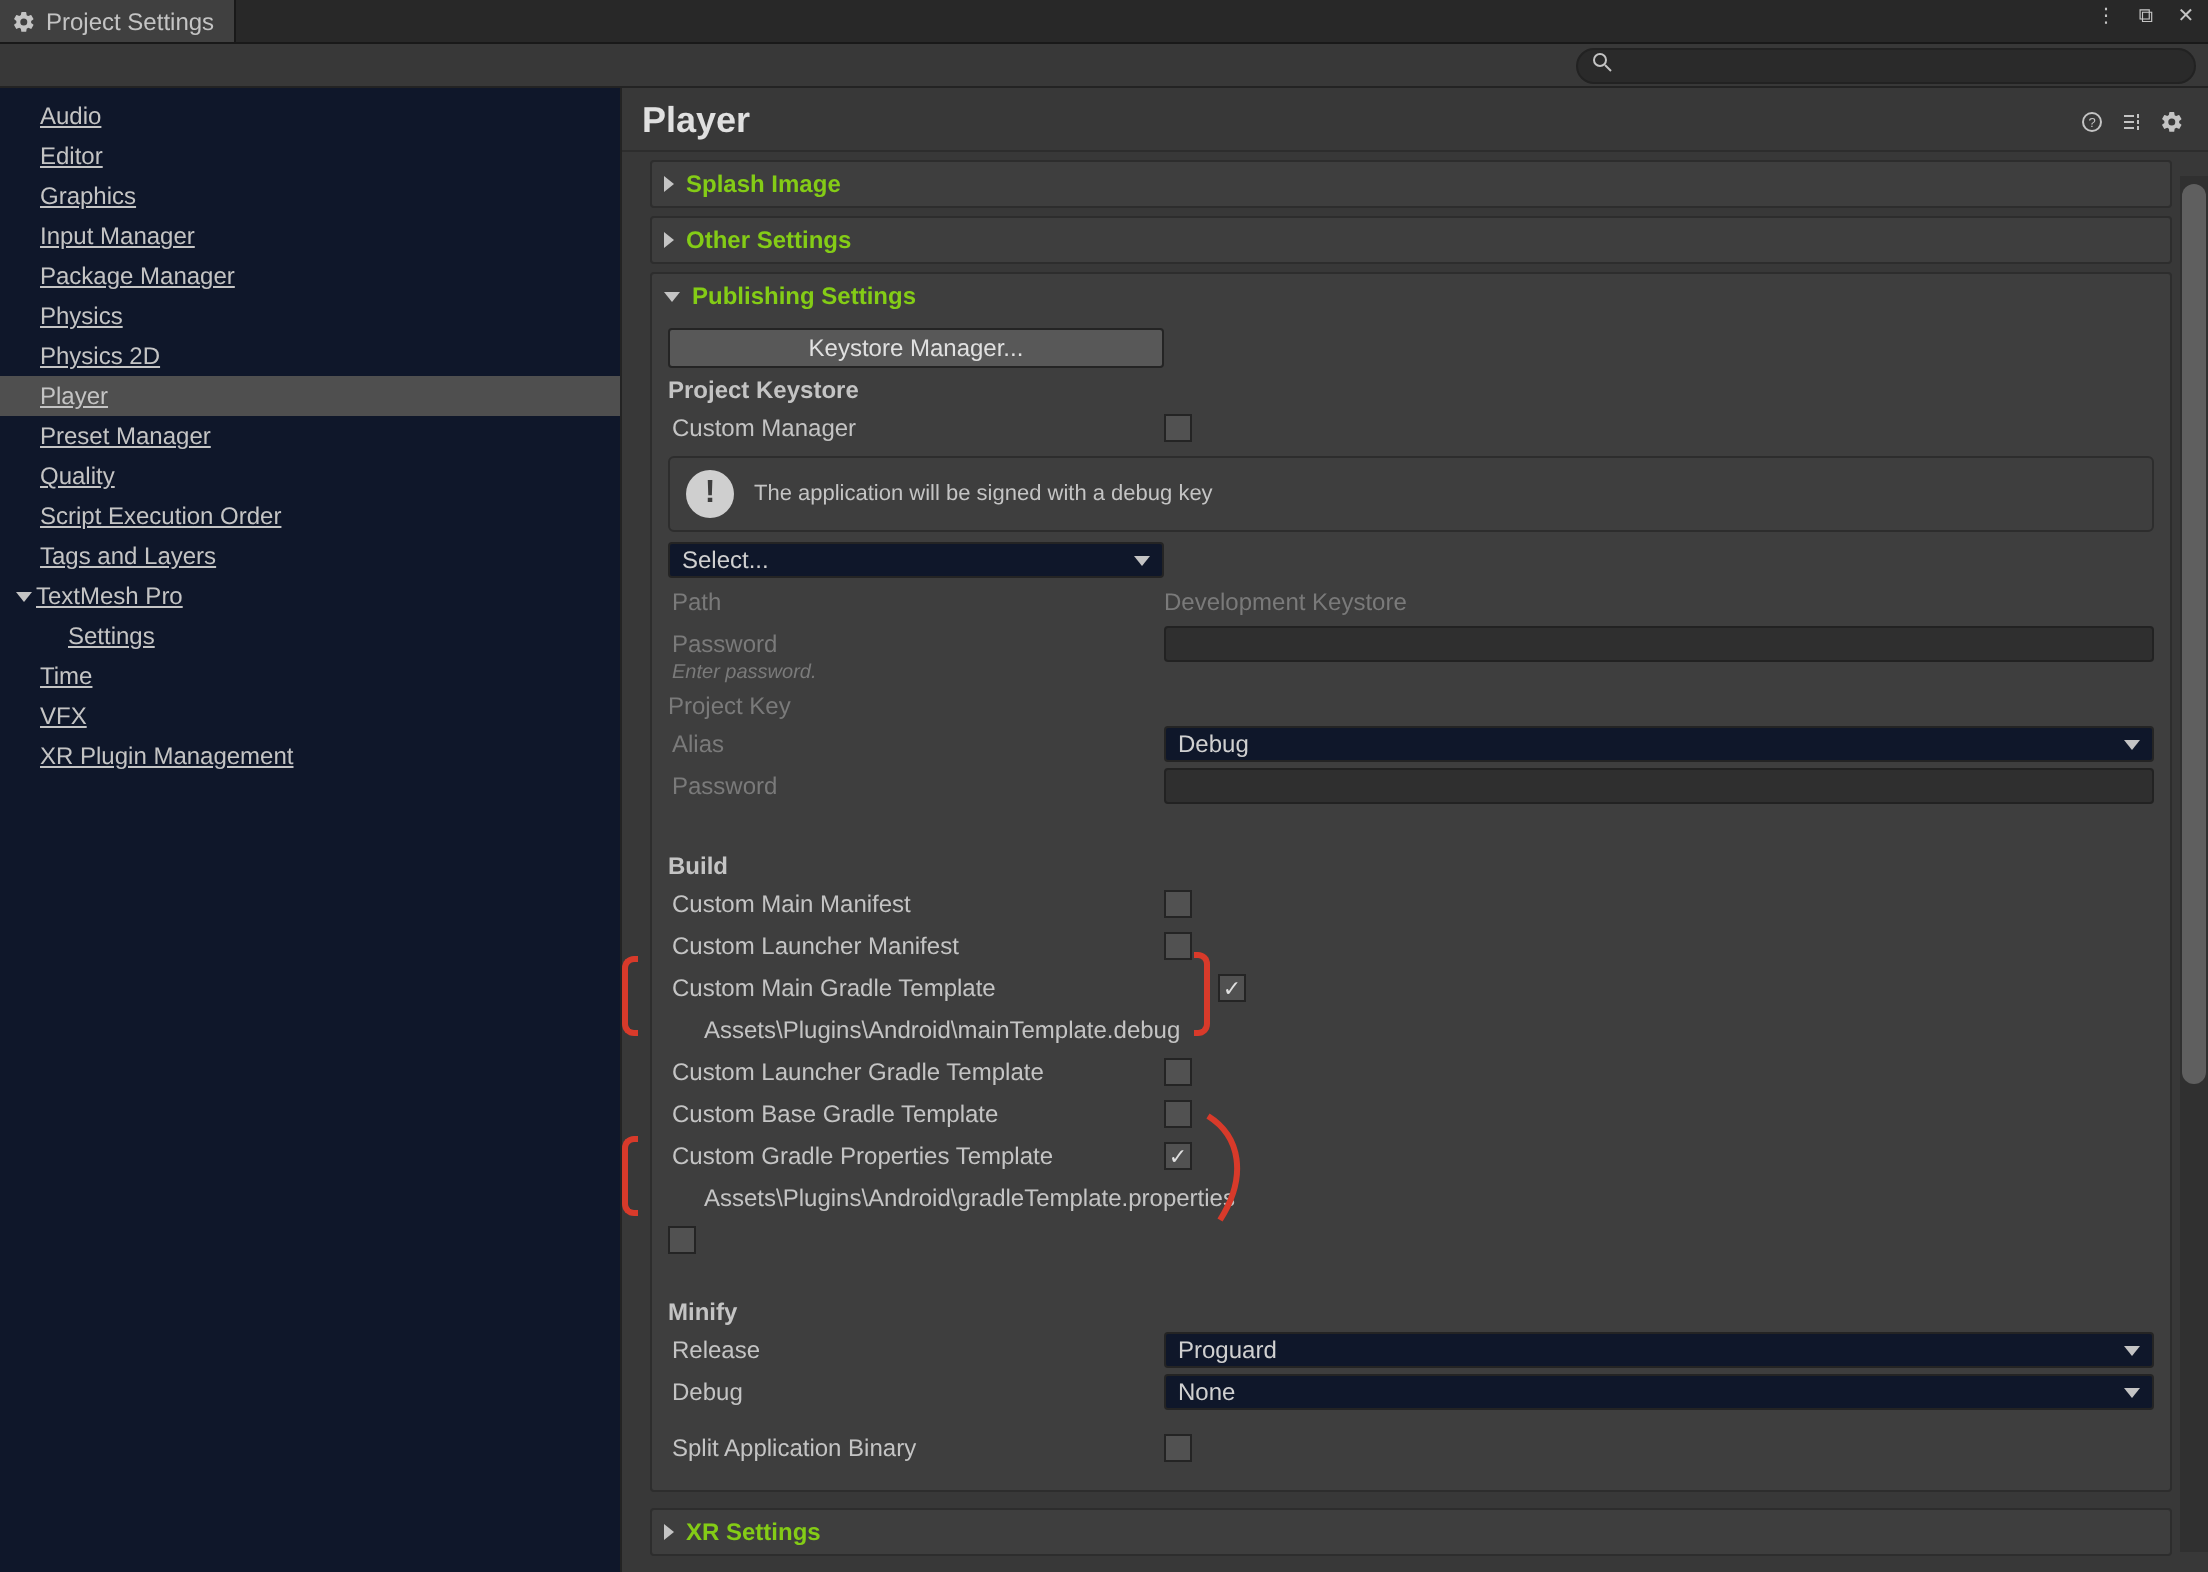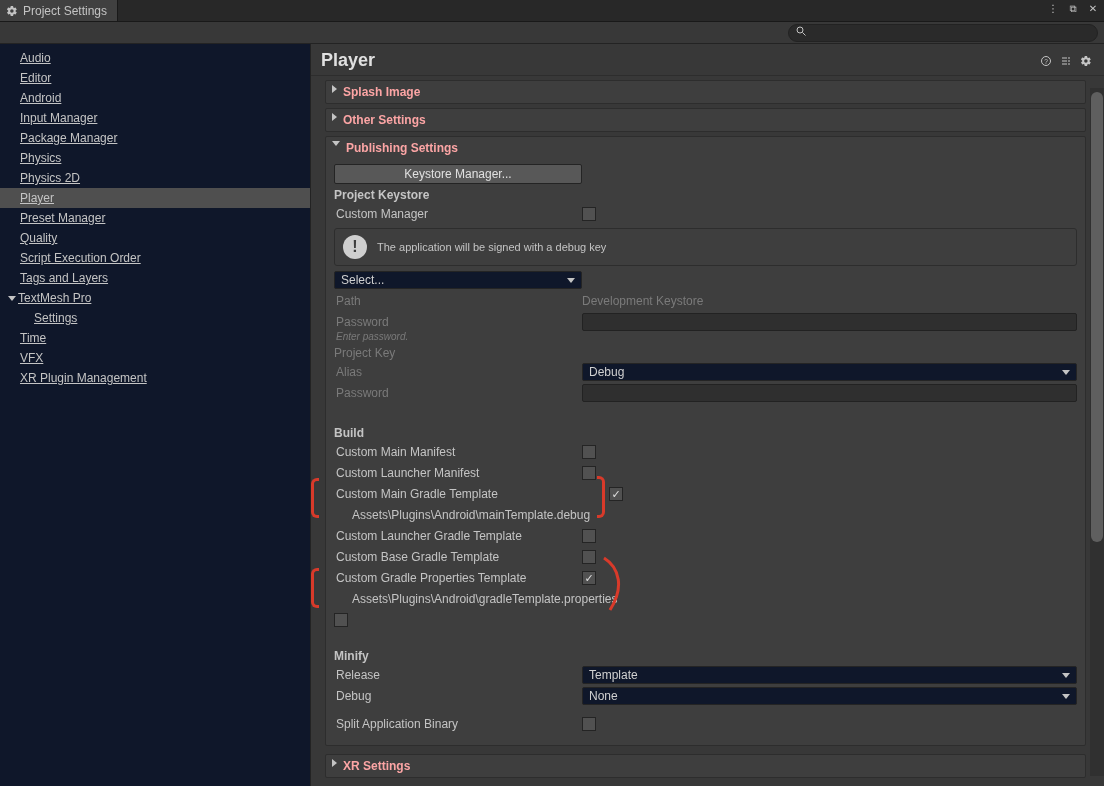--- a/index.html
+++ b/index.html
@@ -150,25 +150,26 @@
     position: relative;
   }
   .foldout {
     background: #3e3e3e;
     border: 1px solid #2d2d2d;
     border-radius: 2px;
     margin-top: 4px;
   }
   .fold-head {
     display: flex;
+    align-items: center;
     padding: 4px 6px;
     cursor: pointer;
     gap: 6px;
     font-weight: bold;
-    color: #fca5a5;
+    color: #84cc16;
   }
   .fold-content {
     padding: 4px 8px 10px 8px;
   }
   .row {
     display: flex;
     align-items: center;
     min-height: 20px;
     margin: 1px 0;
   }
@@ -329,21 +330,21 @@
     </span>
     <input type="text" style="">
   </div>
 </div>
 
 <div class="content">
 
   <div class="sidebar">
     <div class="s-item">Audio</div>
     <div class="s-item">Editor</div>
-    <div class="s-item">Android</div>
+    <div class="s-item">Graphics</div>
     <div class="s-item">Input Manager</div>
     <div class="s-item">Package Manager</div>
     <div class="s-item">Physics</div>
     <div class="s-item">Physics 2D</div>
     <div class="s-item selected">Player</div>
     <div class="s-item">Preset Manager</div>
     <div class="s-item">Quality</div>
     <div class="s-item">Script Execution Order</div>
     <div class="s-item">Tags and Layers</div>
     <div class="s-fold">
@@ -493,21 +494,21 @@
             <div class="chk"></div>
           </div>
 
           <div style="height:14px;"></div>
 
           <div class="section-title">Minify</div>
 
           <div class="row">
             <div class="lbl">Release</div>
             <div class="dd wide">
-              <span>Template</span>
+              <span>Proguard</span>
               <span class="caret tri"></span>
             </div>
           </div>
 
           <div class="row">
             <div class="lbl">Debug</div>
             <div class="dd wide">
               <span>None</span>
               <span class="caret tri"></span>
             </div>

